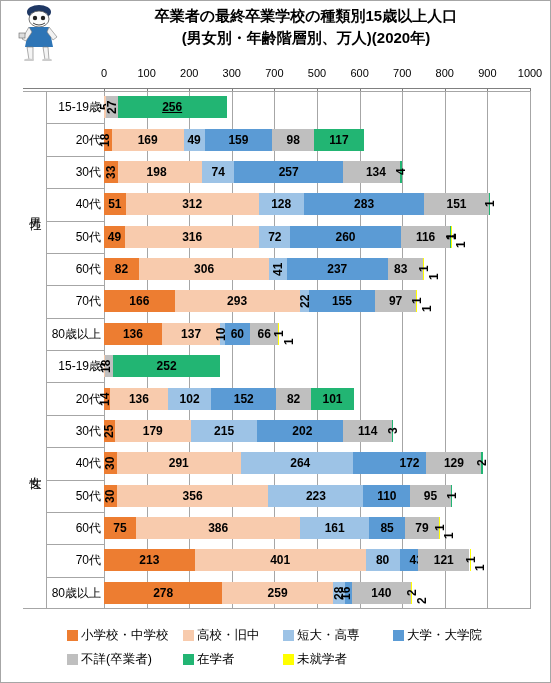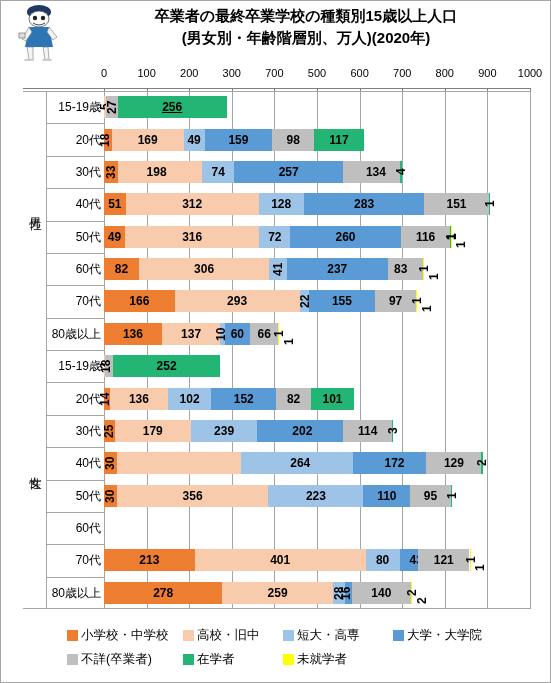--- a/index.html
+++ b/index.html
@@ -289,54 +289,70 @@
           <div class="seg-lbl" style="left: 172.104px; width: 34.932px;">82</div>
           <div class="seg" title="在学者: 101" style="left: 207.036px; width: 43.026px; background: rgb(34, 181, 115);"></div>
           <div class="seg-lbl" style="left: 207.036px; width: 43.026px;">101</div>
         </div>
         <div class="bar-row" style="top: 328.938px; height: 22px;">
           <div class="seg" title="小学校・中学校: 25" style="left: 0px; width: 10.65px; background: rgb(237, 125, 49);"></div>
           <div class="seg-lbl rot" style="left: 0px; width: 10.65px;">25</div>
           <div class="seg" title="高校・旧中: 179" style="left: 10.65px; width: 76.254px; background: rgb(248, 203, 173);"></div>
           <div class="seg-lbl" style="left: 10.65px; width: 76.254px;">179</div>
           <div class="seg" title="短大・高専: 156" style="left: 86.904px; width: 66.456px; background: rgb(157, 195, 230);"></div>
-          <div class="seg-lbl" style="left: 86.904px; width: 66.456px;">239</div>
+          <div class="seg-lbl" style="left: 86.904px; width: 66.456px;">215</div>
           <div class="seg" title="大学・大学院: 202" style="left: 153.36px; width: 86.052px; background: rgb(91, 155, 213);"></div>
           <div class="seg-lbl" style="left: 153.36px; width: 90px;">202</div>
           <div class="seg" title="不詳(卒業者): 114" style="left: 239.412px; width: 48.564px; background: rgb(191, 191, 191);"></div>
           <div class="seg-lbl" style="left: 239.412px; width: 48.564px;">114</div>
           <div class="seg" title="在学者: 3" style="left: 287.976px; width: 1.278px; background: rgb(34, 181, 115);"></div>
           <div class="seg-lbl rot" style="left: 283.976px; width: 10px;">3</div>
         </div>
         <div class="bar-row" style="top: 361.312px; height: 22px;">
           <div class="seg" title="小学校・中学校: 30" style="left: 0px; width: 12.78px; background: rgb(237, 125, 49);"></div>
           <div class="seg-lbl rot" style="left: 0px; width: 12.78px;">30</div>
           <div class="seg" title="高校・旧中: 291" style="left: 12.78px; width: 123.966px; background: rgb(248, 203, 173);"></div>
+          <div class="seg-lbl" style="left: 12.78px; width: 123.966px;">291</div>
           <div class="seg" title="短大・高専: 264" style="left: 136.746px; width: 112.464px; background: rgb(157, 195, 230);"></div>
           <div class="seg-lbl" style="left: 140px; width: 112.464px;">264</div>
           <div class="seg" title="大学・大学院: 172" style="left: 249.21px; width: 73.272px; background: rgb(91, 155, 213);"></div>
-          <div class="seg-lbl" style="left: 246px; width: 89px;">172</div>
+          <div class="seg-lbl" style="left: 261px; width: 89px;">172</div>
           <div class="seg" title="不詳(卒業者): 129" style="left: 322.482px; width: 54.954px; background: rgb(191, 191, 191);"></div>
           <div class="seg-lbl" style="left: 322.482px; width: 54.954px;">129</div>
           <div class="seg" title="在学者: 2" style="left: 377.436px; width: 1.2px; background: rgb(34, 181, 115);"></div>
           <div class="seg-lbl rot" style="left: 373.436px; width: 10px;">2</div>
         </div>
         <div class="bar-row" style="top: 393.688px; height: 22px;">
           <div class="seg" title="小学校・中学校: 30" style="left: 0px; width: 12.78px; background: rgb(237, 125, 49);"></div>
           <div class="seg-lbl rot" style="left: 0px; width: 12.78px;">30</div>
           <div class="seg" title="高校・旧中: 356" style="left: 12.78px; width: 151.656px; background: rgb(248, 203, 173);"></div>
           <div class="seg-lbl" style="left: 12.78px; width: 151.656px;">356</div>
           <div class="seg" title="短大・高専: 223" style="left: 164.436px; width: 94.998px; background: rgb(157, 195, 230);"></div>
           <div class="seg-lbl" style="left: 164.436px; width: 94.998px;">223</div>
           <div class="seg" title="大学・大学院: 110" style="left: 259.434px; width: 46.86px; background: rgb(91, 155, 213);"></div>
           <div class="seg-lbl" style="left: 259.434px; width: 46.86px;">110</div>
           <div class="seg" title="不詳(卒業者): 95" style="left: 306.294px; width: 40.47px; background: rgb(191, 191, 191);"></div>
           <div class="seg-lbl" style="left: 306.294px; width: 40.47px;">95</div>
           <div class="seg" title="在学者: 1" style="left: 346.764px; width: 1.2px; background: rgb(34, 181, 115);"></div>
           <div class="seg-lbl rot" style="left: 342.764px; width: 10px;">1</div>
+        </div>
+        <div class="bar-row" style="top: 426.062px; height: 22px;">
+          <div class="seg" title="小学校・中学校: 75" style="left: 0px; width: 31.95px; background: rgb(237, 125, 49);"></div>
+          <div class="seg-lbl" style="left: 0px; width: 31.95px;">75</div>
+          <div class="seg" title="高校・旧中: 386" style="left: 31.95px; width: 164.436px; background: rgb(248, 203, 173);"></div>
+          <div class="seg-lbl" style="left: 31.95px; width: 164.436px;">386</div>
+          <div class="seg" title="短大・高専: 161" style="left: 196.386px; width: 68.586px; background: rgb(157, 195, 230);"></div>
+          <div class="seg-lbl" style="left: 196.386px; width: 68.586px;">161</div>
+          <div class="seg" title="大学・大学院: 85" style="left: 264.972px; width: 36.21px; background: rgb(91, 155, 213);"></div>
+          <div class="seg-lbl" style="left: 264.972px; width: 36.21px;">85</div>
+          <div class="seg" title="不詳(卒業者): 79" style="left: 301.182px; width: 33.654px; background: rgb(191, 191, 191);"></div>
+          <div class="seg-lbl" style="left: 301.182px; width: 33.654px;">79</div>
+          <div class="seg" title="未就学者: 1" style="left: 334.836px; width: 1.2px; background: rgb(255, 255, 0);"></div>
+          <div class="seg-lbl rot" style="left: 330.836px; width: 10px;">1</div>
+          <div class="out-lbl rot" style="left: 338.262px;">1</div>
         </div>
         <div class="bar-row" style="top: 458.438px; height: 22px;">
           <div class="seg" title="小学校・中学校: 213" style="left: 0px; width: 90.738px; background: rgb(237, 125, 49);"></div>
           <div class="seg-lbl" style="left: 0px; width: 90.738px;">213</div>
           <div class="seg" title="高校・旧中: 401" style="left: 90.738px; width: 170.826px; background: rgb(248, 203, 173);"></div>
           <div class="seg-lbl" style="left: 90.738px; width: 170.826px;">401</div>
           <div class="seg" title="短大・高専: 80" style="left: 261.564px; width: 34.08px; background: rgb(157, 195, 230);"></div>
           <div class="seg-lbl" style="left: 261.564px; width: 34.08px;">80</div>
           <div class="seg" title="大学・大学院: 43" style="left: 295.644px; width: 18.318px; background: rgb(91, 155, 213);"></div>
           <div class="seg-lbl" style="left: 303px; width: 18.318px;">43</div>

